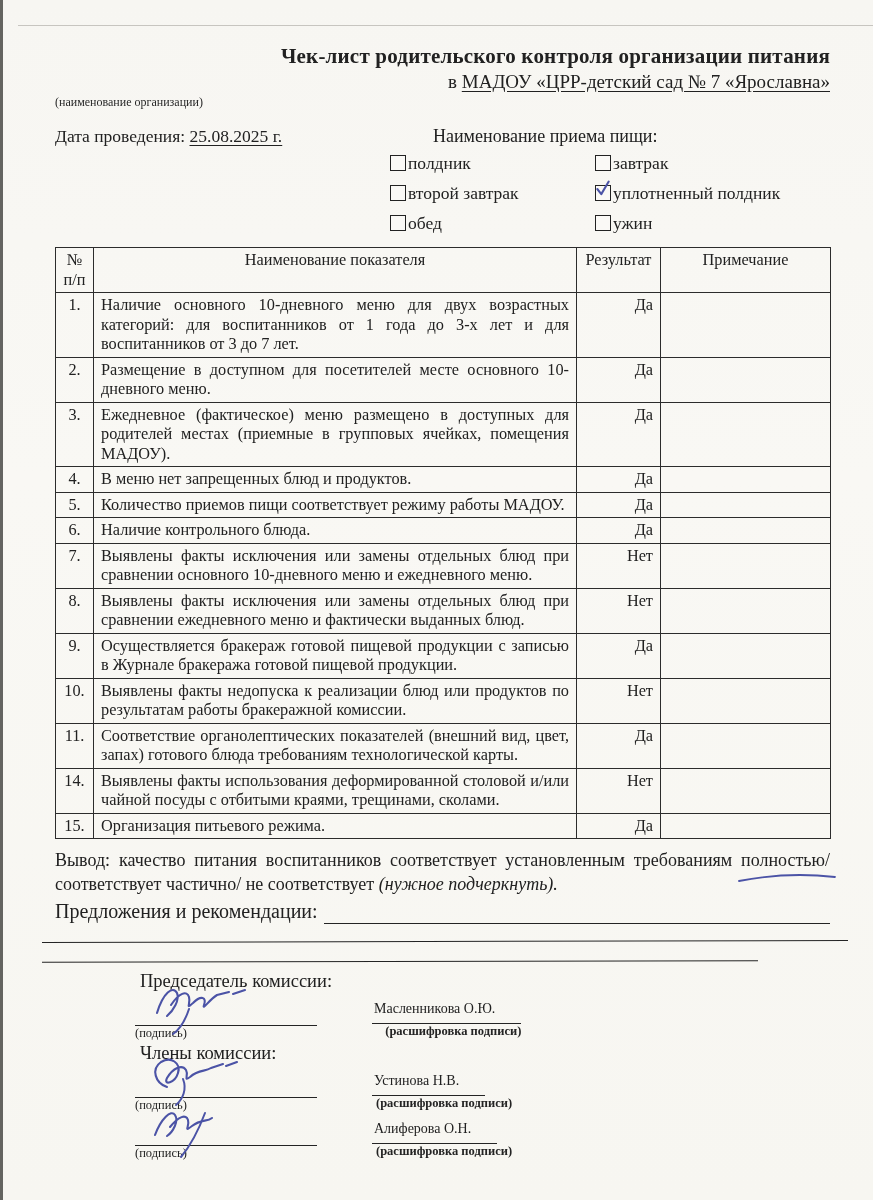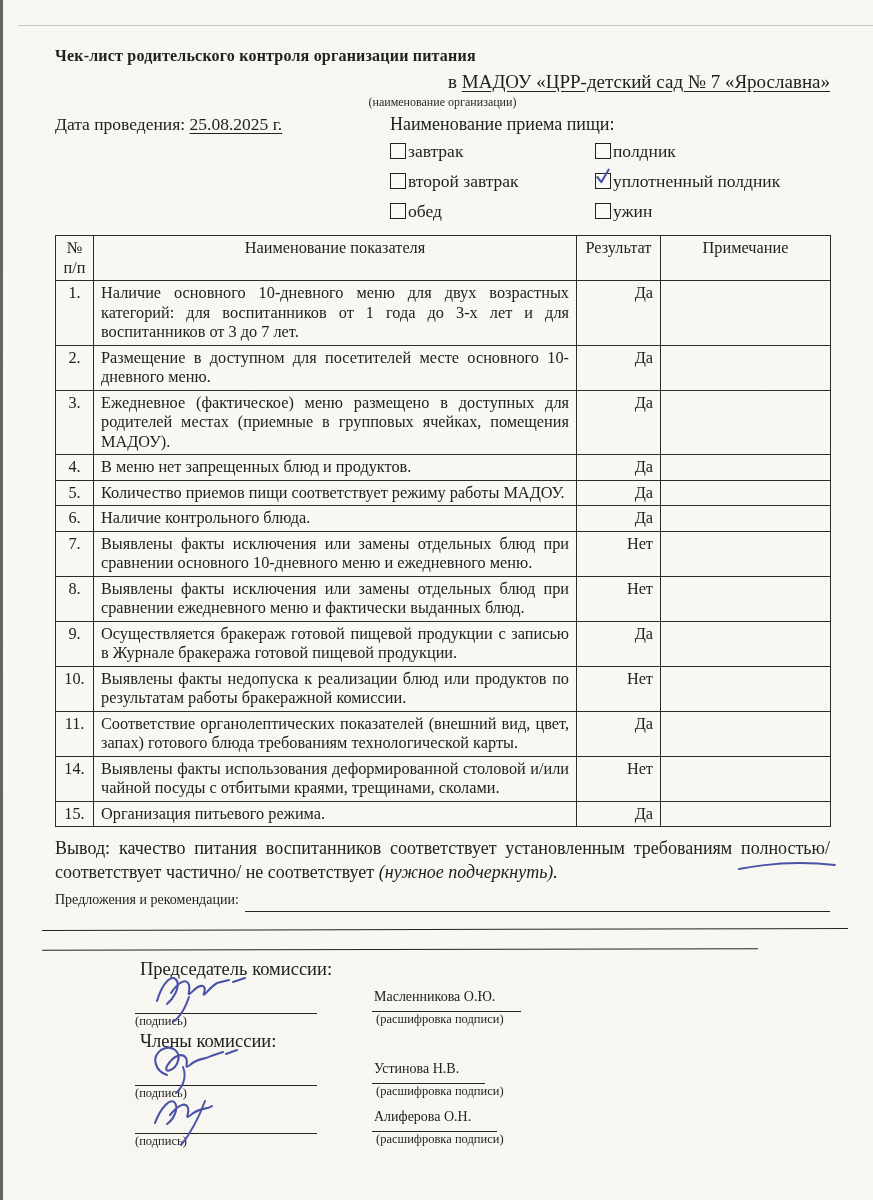--- a/index.html
+++ b/index.html
@@ -11,26 +11,26 @@
     background-image:linear-gradient(180deg,#f7f6f2 0%,#f9f8f4 40%,#f7f6f1 100%);
     font-family:"Liberation Serif","DejaVu Serif",serif;
     color:#212121;
     overflow:hidden;
     box-sizing:border-box;
   }
   .scan-edge-left{position:absolute;left:0;top:0;width:3px;height:1200px;background:#4a4a47;opacity:.85;}
   .scan-line-top{position:absolute;left:18px;top:25px;width:855px;height:1px;background:#c7c5c0;}
   .content{position:relative;padding:44px 43px 0 55px;box-sizing:border-box;}
 
-  .title{font-size:16px;font-weight:bold;text-align:left;line-height:24px;letter-spacing:.2px;}
+  .title{font-size:21px;font-weight:bold;text-align:right;line-height:24px;letter-spacing:.2px;}
   .subtitle{font-size:19px;text-align:right;line-height:27px;}
   .subtitle .org{text-decoration:underline;text-underline-offset:3px;}
-  .org-caption{font-size:12px;text-align:center;line-height:15px;color:#272727;}
-
-  .date-row{display:flex;margin-top:2px;font-size:17.5px;line-height:25px;}
+  .org-caption{font-size:12px;text-align:left;line-height:15px;color:#272727;}
+
+  .date-row{display:flex;margin-top:14px;font-size:17.5px;line-height:25px;gap:43px;}
   .date-part{width:335px;white-space:nowrap;}
   .date-value{text-decoration:underline;text-underline-offset:3px;}
   .meal-label{font-size:18px;}
 
   .cb-grid{margin-left:335px;margin-top:2px;display:grid;grid-template-columns:205px auto;row-gap:6px;font-size:17.5px;line-height:24px;}
   .cb-row{white-space:nowrap;}
   .cb{position:relative;display:inline-block;width:14px;height:14px;border:1.7px solid #222;vertical-align:-2px;margin-right:2px;background:#faf9f6;}
   .cb svg{display:none;position:absolute;left:-1px;top:-5px;overflow:visible;}
   .cb.checked svg{display:block;}
 
@@ -46,36 +46,36 @@
   th .stack{display:block;}
   td.c-num{text-align:center;padding-left:2px;padding-right:2px;}
   td.c-text{text-align:justify;margin-left:41px;}
   td.c-res{text-align:right;}
 
   .conclusion{margin-top:9px;font-size:18px;line-height:24px;text-align:justify;width:775px;}
   .conclusion .ital{font-style:italic;}
   .sel-word{position:relative;display:inline-block;}
   .sel-word svg{position:absolute;left:-4px;bottom:-11px;overflow:visible;}
 
-  .sugg-row{display:flex;align-items:flex-end;font-size:14px;line-height:25px;margin-top:3px;width:775px;}
+  .sugg-row{display:flex;align-items:flex-end;font-size:20px;line-height:25px;margin-top:3px;width:775px;}
   .fill-line{flex:1;border-bottom:1.6px solid #242424;height:22px;margin-left:6px;}
   .blank-line{border-bottom:1.7px solid #242424;height:0;}
   .blank-line.l2{margin:17px 0 0 -13px;width:806px;transform:rotate(-.15deg);}
   .blank-line.l3{margin:19px 0 0 -13px;width:716px;transform:rotate(-.12deg);}
 
   .sig-section{margin-top:7px;font-size:18.5px;}
   .sig-heading{margin-left:85px;line-height:24px;}
   .sig-unit{display:flex;margin-top:2px;}
   .sig-col-a{margin-left:80px;width:182px;text-align:left;}
   .sig-col-b{margin-left:55px;}
   .sig-line{position:relative;border-bottom:1.6px solid #242424;height:30px;}
   .sig-line svg{position:absolute;left:14px;bottom:-10px;overflow:visible;}
   .sig-caption{font-size:12.5px;line-height:15px;color:#242424;}
   .sig-name{display:inline-block;font-size:14px;line-height:28px;border-bottom:1.7px solid #242424;padding:0 26px 0 2px;}
-  .sig-col-b .sig-caption{text-align:left;padding-left:4px;}
+  .sig-col-b .sig-caption{text-align:right;padding-left:4px;font-weight:bold;}
   .pen{stroke:#4b53a6;fill:none;stroke-linecap:round;stroke-linejoin:round;}
 </style>
 </head>
 <body>
 
 <div class="paper">
   <div class="scan-edge-left"></div>
   <div class="scan-line-top"></div>
 
   <div class="content">
@@ -86,24 +86,24 @@
     <div class="date-row">
       <div class="date-part">
         <span>Дата проведения:</span>
         <span class="date-value">25.08.2025 г.</span>
       </div>
       <div class="meal-label">Наименование приема пищи:</div>
     </div>
 
     <div class="cb-grid">
       <div class="cb-row">
+        <span class="cb"></span><span>полдник</span>
+      </div>
+      <div class="cb-row">
         <span class="cb"></span><span>завтрак</span>
-      </div>
-      <div class="cb-row">
-        <span class="cb"></span><span>полдник</span>
       </div>
       <div class="cb-row">
         <span class="cb"></span><span>второй завтрак</span>
       </div>
       <div class="cb-row">
         <span class="cb checked"><svg width="16" height="16" viewBox="0 0 14 14">
               <path class="pen" stroke-width="1.8" d="M2 7 L5.5 11.5 L12 0.5"></path>
             </svg></span><span>уплотненный полдник</span>
       </div>
       <div class="cb-row">

